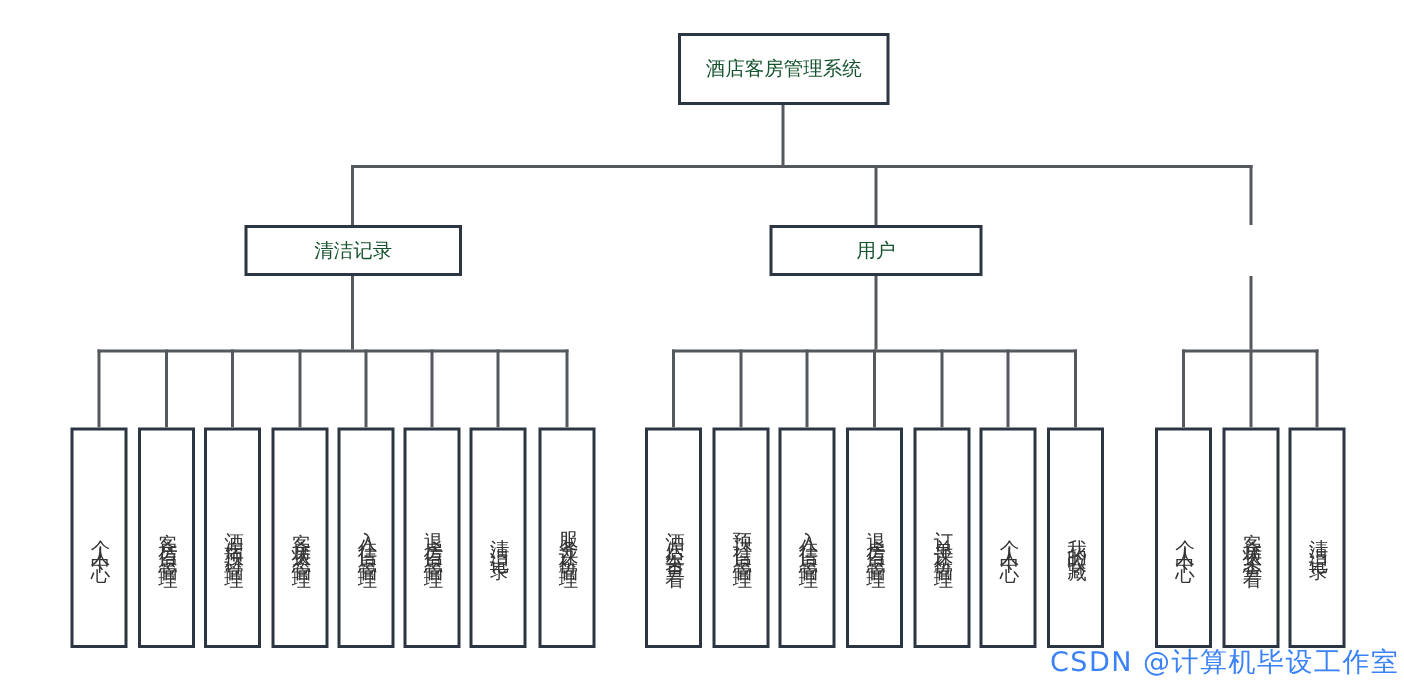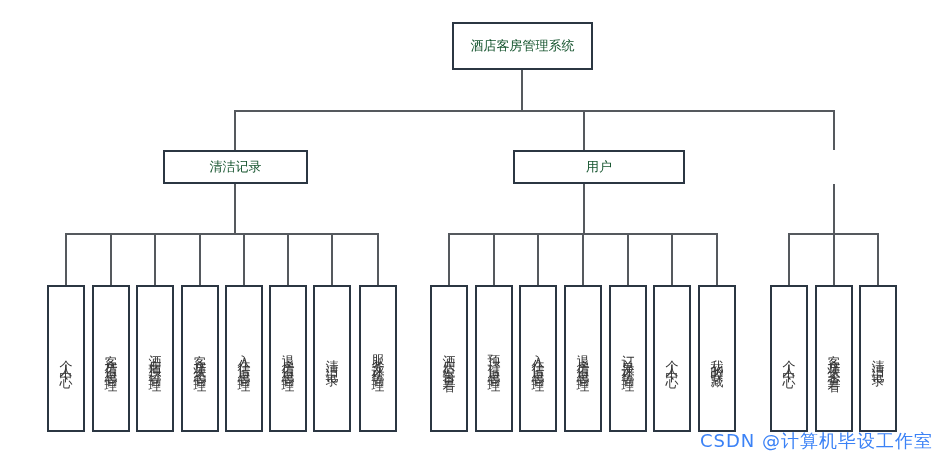--- a/index.html
+++ b/index.html
@@ -22,21 +22,21 @@
     background: #ffffff;
     display: flex;
     align-items: center;
     justify-content: center;
     color: #14532d;
     font-size: 13px;
   }
   .root-node  { left: 452px; top: 22px;  width: 141px; height: 48px; }
   .group-node { top: 150px; height: 34px; }
   .group-employee { left: 163px; width: 145px; }
-  .group-user     { left: 513px; width: 172px; }
+  .group-user     { left: 513px; width: 142px; }
   .group-cleaner  { left: 763px; width: 144px; }
   .leaf {
     position: absolute;
     top: 285px;
     width: 38px;
     height: 147px;
     box-sizing: border-box;
     border: 2px solid #2b3642;
     background: #ffffff;
     display: flex;

